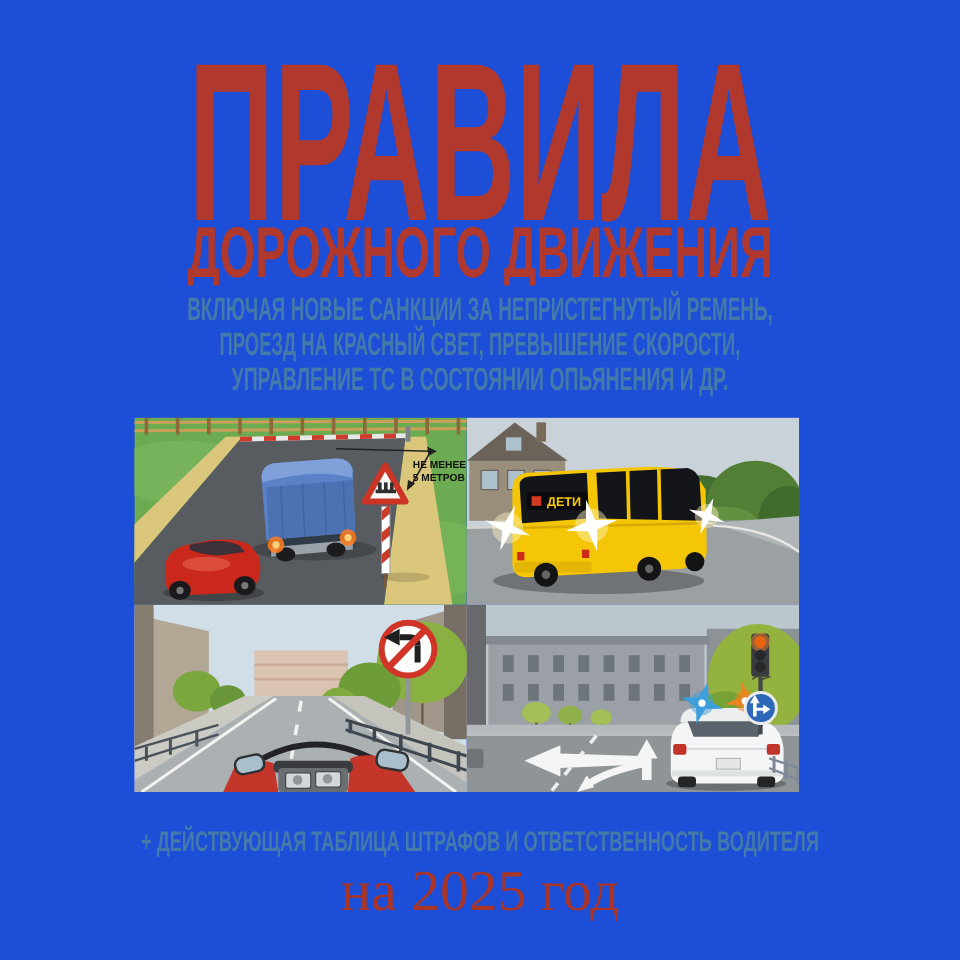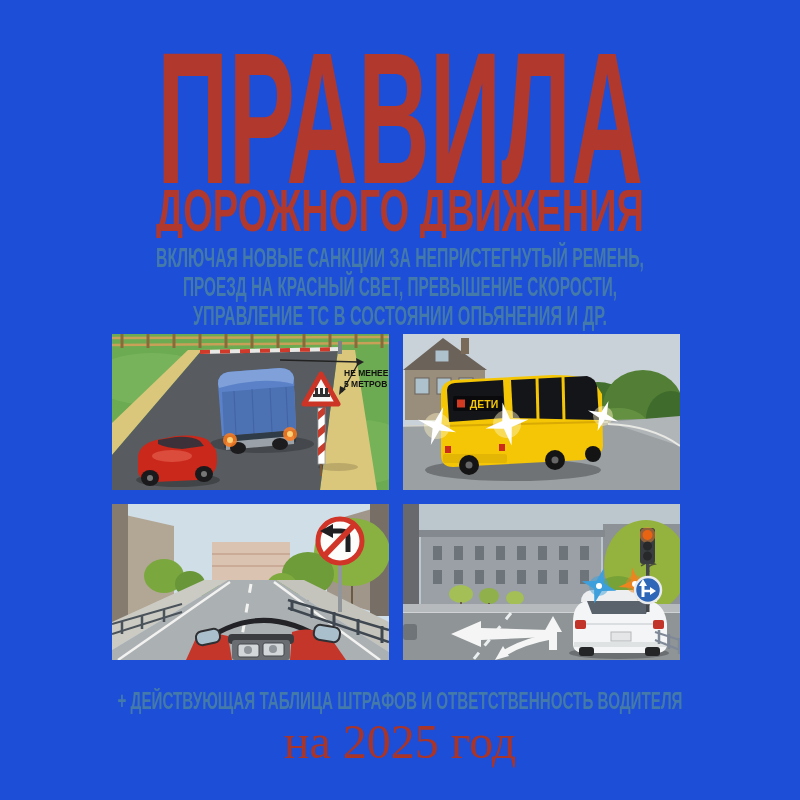--- a/index.html
+++ b/index.html
@@ -2,21 +2,21 @@
 <html><head>
 <meta charset="utf-8">
 <style>
   html,body{margin:0;padding:0;background:#fff;}
   .page{position:relative;width:800px;height:800px;background:#1d4ed8;overflow:hidden;
         font-family:"Liberation Sans",sans-serif;}
   .abs{position:absolute;}
   #title1{left:140px;top:42px;}
   #title2{left:140px;top:184px;}
   #subtitle{left:140px;top:240px;}
-  #grid{left:112px;top:334px;display:grid;grid-template-columns:277px 277px;grid-template-rows:156px 156px;gap:14px;}
+  #grid{left:112px;top:348px;display:grid;grid-template-columns:277px 277px;grid-template-rows:156px 156px;}
   #footnote{left:0;top:688px;}
   #year{left:0;top:712px;}
   svg text.cond{font-family:"Liberation Sans",sans-serif;font-weight:bold;}
   svg text.serif{font-family:"Liberation Serif",serif;font-weight:normal;}
   svg text.tiny{font-family:"Liberation Sans",sans-serif;font-weight:bold;}
   .panel{display:block;}
 </style>
 </head>
 <body>
 

